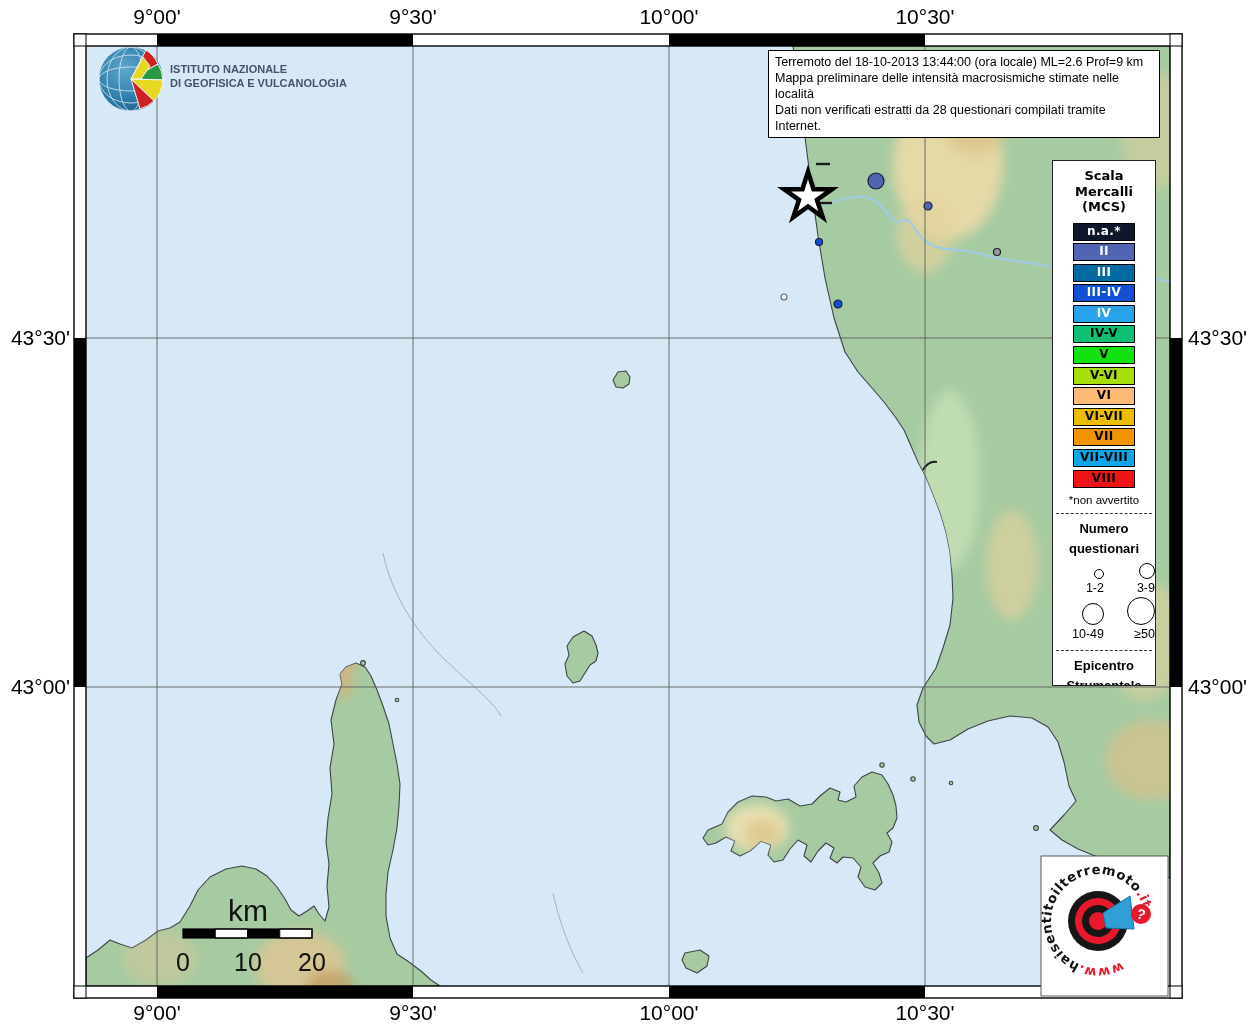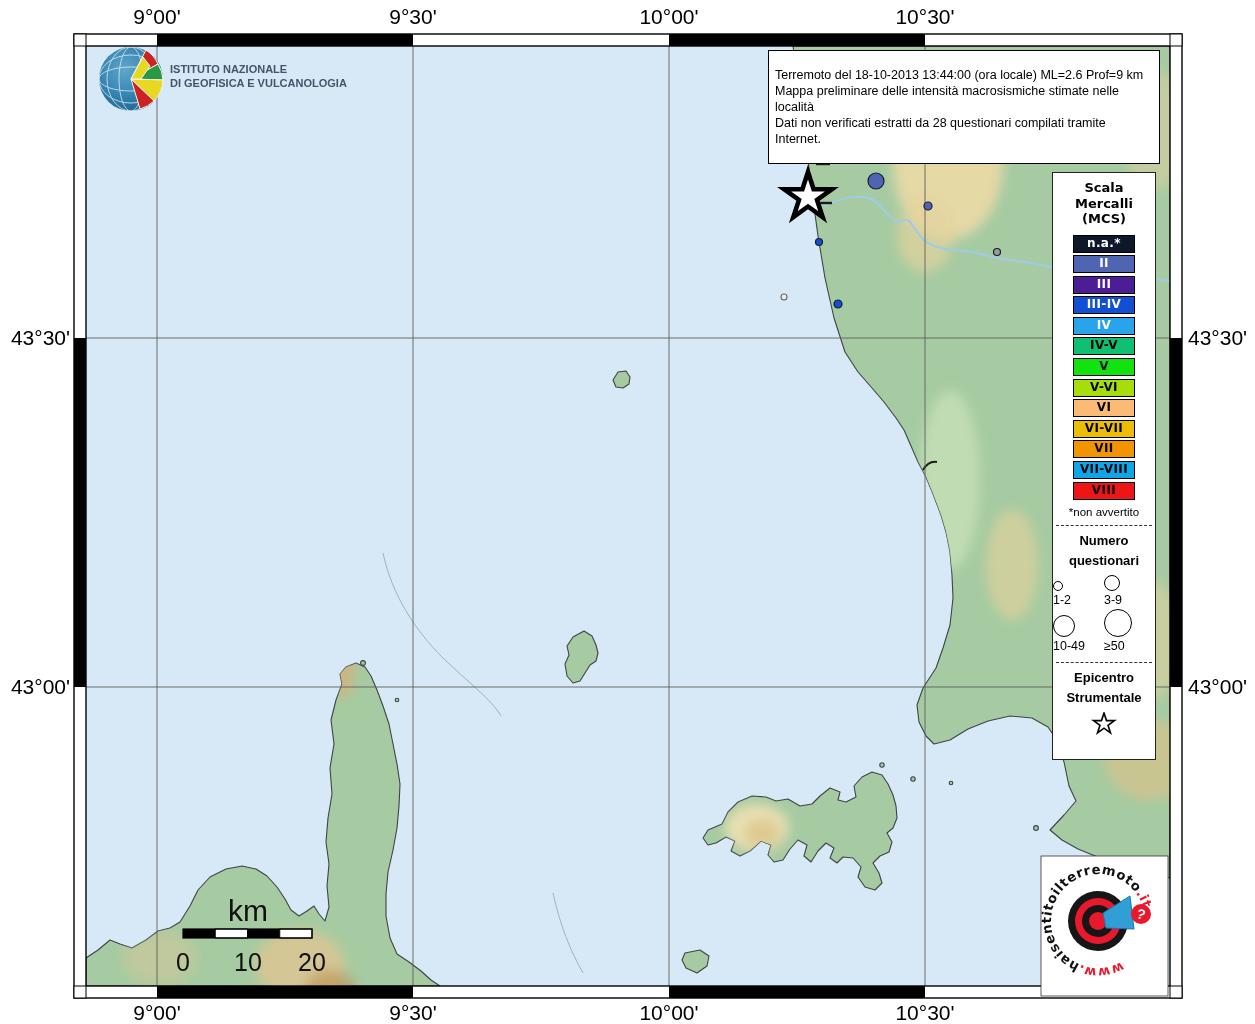--- a/index.html
+++ b/index.html
@@ -7,37 +7,37 @@
         font-family:"Liberation Sans",sans-serif;}
   #mapsvg{position:absolute;left:0;top:0;}
 
   .axis-label{position:absolute;font-size:21px;color:#000;white-space:nowrap;}
   .axis-top{transform:translateX(-50%);top:5px;}
   .axis-bottom{transform:translateX(-50%);top:1001px;}
   .axis-left{left:0;width:70px;text-align:right;transform:translateY(-50%);}
   .axis-right{left:1188px;transform:translateY(-50%);}
 
   #title-box{position:absolute;left:768px;top:50px;width:378px;background:#fff;
-     border:1.5px solid #000;padding:16px 6px;font-size:12.5px;line-height:1.28;color:#000;}
+     border:1.5px solid #000;padding:3px 6px;font-size:12.5px;line-height:1.28;color:#000;}
 
   #ingv-text{position:absolute;left:170px;top:62px;color:#44546a;font-weight:bold;
      font-size:11px;line-height:1.3;letter-spacing:0px;}
 
-  #legend{position:absolute;left:1052px;top:172px;width:104px;height:588px;background:#fff;
+  #legend{position:absolute;left:1052px;top:160px;width:104px;height:526px;background:#fff;
      border:1px solid #222;box-sizing:border-box;text-align:center;color:#000;overflow:hidden;}
   #legend .ltitle{font-family:"DejaVu Sans",sans-serif;font-weight:bold;font-size:13px;line-height:15.5px;}
   #legend .ltitle-wrap{margin-top:7px;margin-bottom:8px;}
   .chip{width:62px;height:18px;margin:2.6px auto;border:1.2px solid #000;box-sizing:border-box;
      font-family:"DejaVu Sans",sans-serif;font-weight:bold;font-size:12px;line-height:15px;
      letter-spacing:.4px;}
   .lfoot{font-size:11.5px;margin-top:6px;}
   .ldash{border:none;border-top:1.6px dashed #333;margin:7px 3px 5px 3px;}
   .qtitle{font-family:Liberation Sans, sans-serif;font-weight:bold;font-size:13px;line-height:20px;}
   #qsizes{display:flex;flex-wrap:wrap;margin-top:4px;}
-  .qitem{width:50%;box-sizing:border-box;display:flex;flex-direction:column;align-items:flex-start;
+  .qitem{width:50%;box-sizing:border-box;display:flex;flex-direction:column;align-items:flex-end;
      justify-content:flex-end;margin-bottom:2px;}
   .qcircle{display:block;background:#fff;border:1.6px solid #000;border-radius:50%;}
   .qlabel{font-size:12.5px;margin-top:2px;}
   #legend .estar{margin-top:4px;}
 </style>
 </head>
 <body>
 
 <div id="page">
 
@@ -228,21 +228,21 @@
 
 <div id="legend">
   <div class="ltitle-wrap">
     <div class="ltitle">Scala</div>
     <div class="ltitle">Mercalli</div>
     <div class="ltitle">(MCS)</div>
   </div>
   <div>
         <div class="chip" style="background: #0f172a; color: rgb(255, 255, 255);">n.a.*</div>
         <div class="chip" style="background: rgb(80, 101, 178); color: rgb(255, 255, 255);">II</div>
-        <div class="chip" style="background: #4c1d95; color: rgb(255, 255, 255);">III</div>
+        <div class="chip" style="background: #0369a1; color: rgb(255, 255, 255);">III</div>
         <div class="chip" style="background: rgb(17, 80, 210); color: rgb(255, 255, 255);">III-IV</div>
         <div class="chip" style="background: rgb(41, 163, 233); color: rgb(255, 255, 255);">IV</div>
         <div class="chip" style="background: rgb(15, 191, 114); color: rgb(0, 0, 0);">IV-V</div>
         <div class="chip" style="background: rgb(18, 227, 14); color: rgb(0, 0, 0);">V</div>
         <div class="chip" style="background: rgb(166, 222, 12); color: rgb(0, 0, 0);">V-VI</div>
         <div class="chip" style="background: #fdba74; color: rgb(0, 0, 0);">VI</div>
         <div class="chip" style="background: rgb(237, 189, 5); color: rgb(0, 0, 0);">VI-VII</div>
         <div class="chip" style="background: rgb(242, 148, 0); color: rgb(0, 0, 0);">VII</div>
         <div class="chip" style="background: #0ea5e9; color: rgb(0, 0, 0);">VII-VIII</div>
         <div class="chip" style="background: rgb(237, 21, 21); color: rgb(0, 0, 0);">VIII</div>

